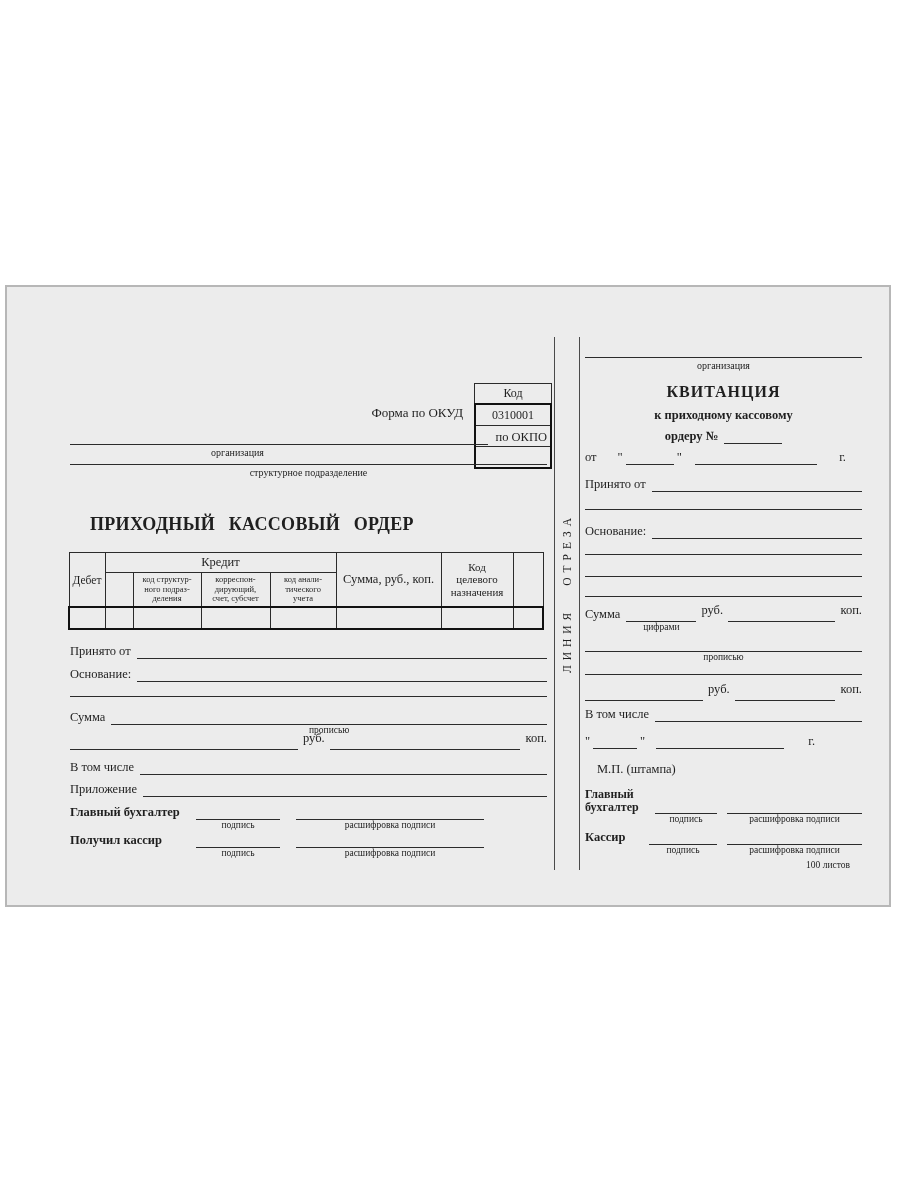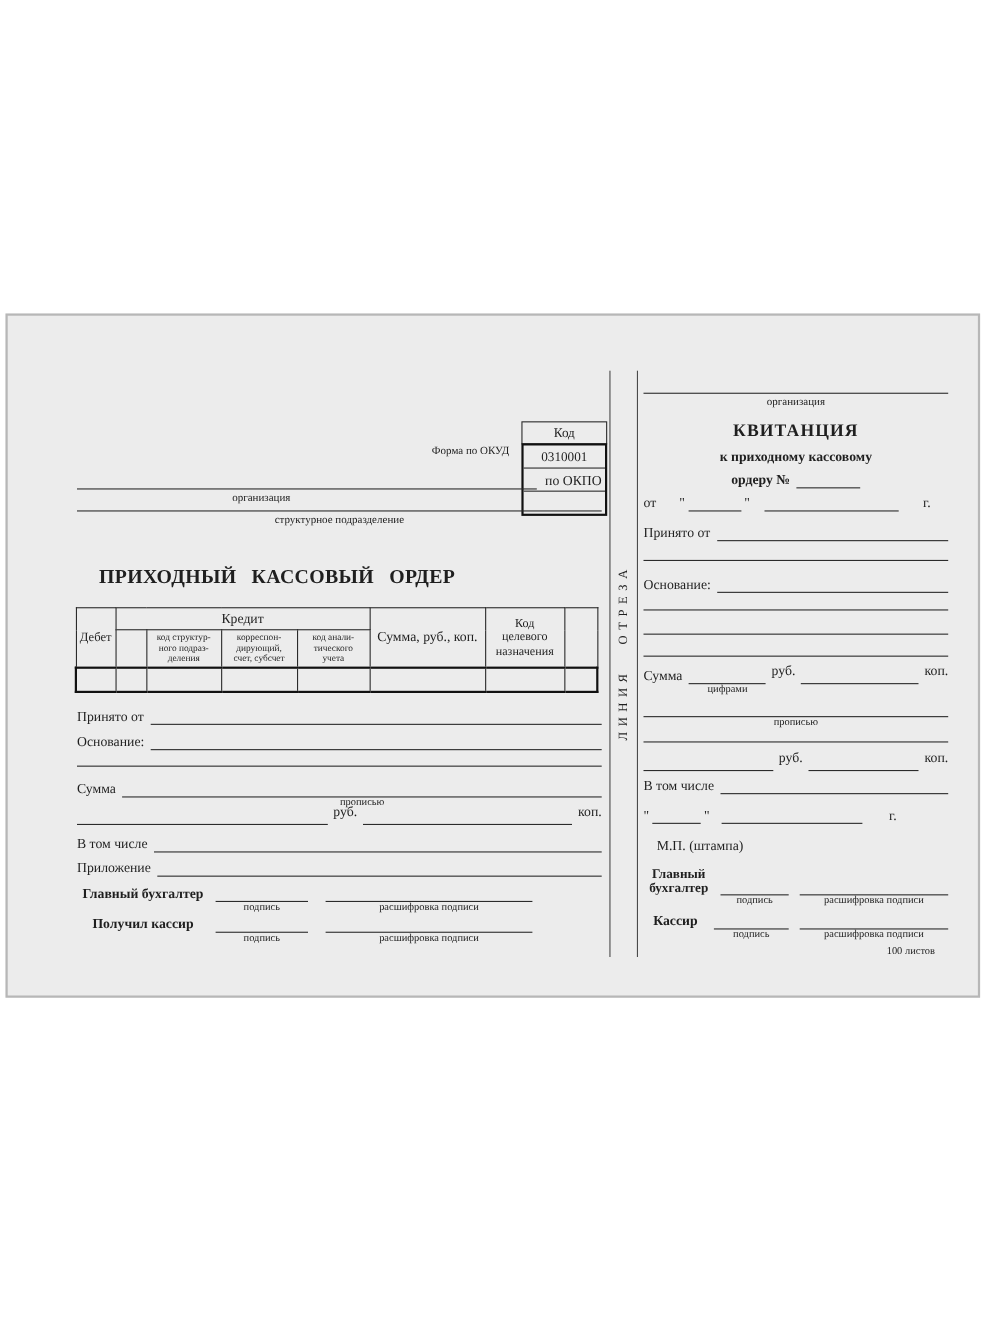--- a/index.html
+++ b/index.html
@@ -11,33 +11,33 @@
   .sheet{
     position:absolute;left:5px;top:285px;width:886px;height:622px;
     background:#ececec;border:2px solid #b7b7b7;box-sizing:border-box;
   }
   
   .frow{position:absolute;display:flex;align-items:flex-end;height:17px;font-size:12.5px;}
   .order-col .frow{left:6px;width:477px;}
   .receipt-col .frow{left:0;width:277px;}
   .fl{border-bottom:1.3px solid #2b2b2b;height:14px;display:inline-block;}
   .flex{flex:1;}
-  .lbl{white-space:nowrap;line-height:15px;margin-right:6px;text-align:center;}
+  .lbl{white-space:nowrap;line-height:15px;margin-right:6px;}
   .mlr{margin:4px 5px;white-space:nowrap;line-height:15px;text-align:right;}
   .b{font-weight:bold;}
   .pre{white-space:pre-line;}
   .fw{flex:1;position:relative;height:14px;border-bottom:1.3px solid #2b2b2b;}
   .sig{position:relative;height:14px;border-bottom:1.3px solid #2b2b2b;display:inline-block;}
   .sub{position:absolute;top:15px;left:0;right:0;text-align:center;font-size:9.5px;
        font-style:normal;line-height:11px;white-space:nowrap;color:#222;}
   .ulabel{position:absolute;font-size:10px;line-height:11px;text-align:center;color:#222;}
   
   .order-col{position:absolute;left:57px;top:0;width:483px;height:100%;}
   .approval{position:absolute;left:276px;top:44px;width:214px;font-size:11px;line-height:13.5px;}
-  .okud-label{position:absolute;top:118px;right:84px;font-size:10px;}
+  .okud-label{position:absolute;top:118px;right:84px;font-size:13px;}
   .okpo-row{top:141px;width:392px;}
   .kodbox{position:absolute;left:410px;top:96px;width:78px;text-align:center;font-size:12px;}
   .kod-h{border:1px solid #2b2b2b;height:19px;line-height:19px;background:#ececec;}
   .kod-inner{border:2px solid #111;margin-top:-1px;}
   .kod-row{height:20px;line-height:20px;border-bottom:1px solid #2b2b2b;}
   .kod-row:last-child{border-bottom:none;}
   .title{position:absolute;left:26px;top:227px;font-size:18px;font-weight:bold;
          letter-spacing:.3px;word-spacing:9px;white-space:nowrap;}
   table{border-collapse:collapse;}
   .doct{position:absolute;left:341px;top:197px;table-layout:fixed;}

